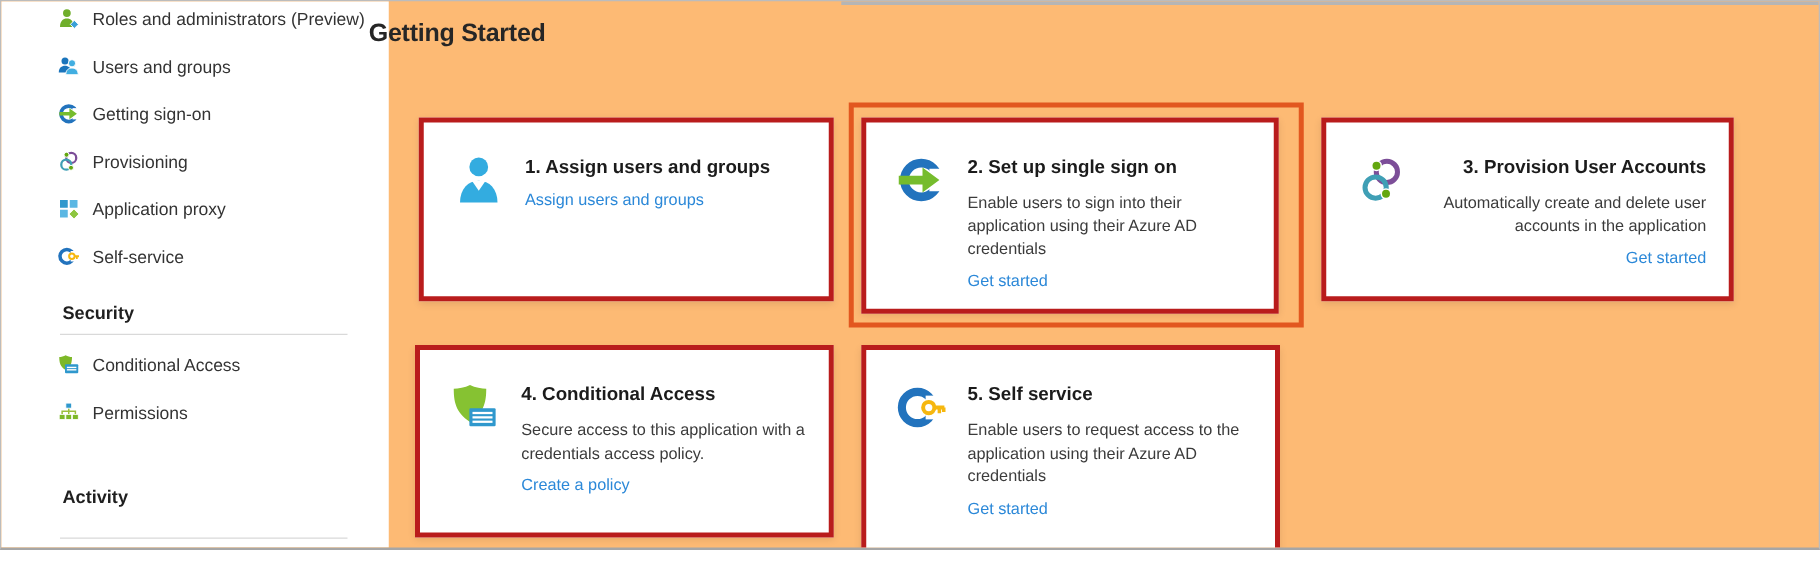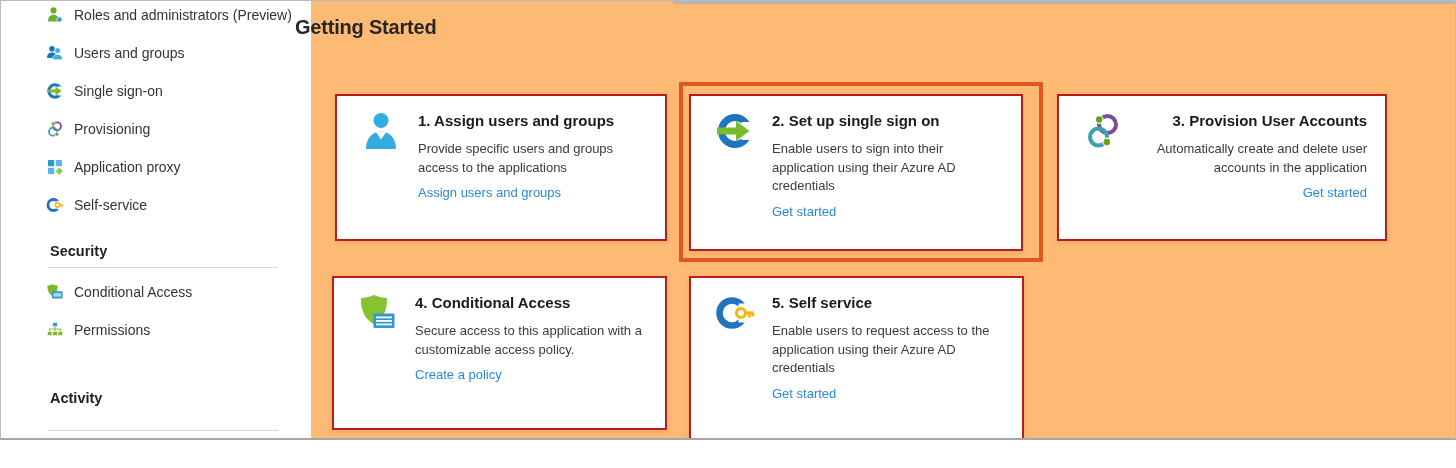--- a/index.html
+++ b/index.html
@@ -14,22 +14,22 @@
   .nav-item { position:absolute; left:45px; height:22px; display:flex; align-items:center; gap:10px; cursor:pointer; white-space:nowrap; }
   .nav-item svg { width:18px; height:18px; flex:0 0 18px; }
   .nav-label { font-size:14px; color:#333; }
   .nav-header { position:absolute; left:49px; font-size:14.5px; font-weight:bold; color:#1f1f1f; }
   .nav-divider { position:absolute; left:47px; width:230px; height:1px; background:#d9d9d9; }
 
   
   .page-title { position:absolute; left:294px; top:15px; font-size:20px; font-weight:bold; color:#262626; letter-spacing:-0.2px; }
 
   .card {
-    position:absolute; background:#fff; border:2px solid #b91c1c; box-sizing:border-box;
-    box-shadow:0 2px 6px rgba(0,0,0,0.10); display:flex; padding:15px 18px 0 24px; gap:17px; z-index:2;
+    position:absolute; background:#fff; border:4px solid #b91c1c; box-sizing:border-box;
+    box-shadow:0 2px 6px rgba(0,0,0,0.10); display:flex; padding:26px 18px 0 24px; gap:17px; z-index:2;
   }
   .card-1 { left:334px; top:93px;  width:332px; height:147px; }
   .card-2 { left:688px; top:93px;  width:334px; height:157px; }
   .card-3 { left:1056px; top:93px; width:330px; height:147px;text-align:right; }
   .card-4 { left:331px; top:275px; width:335px; height:154px; }
   .card-5 { left:688px; top:275px; width:335px; height:174px; }
   .card-icon { width:40px; flex:0 0 40px; }
   .card-icon svg { width:40px; height:40px; }
   .card-title { font-size:15px; font-weight:bold; color:#1b1b1b; line-height:20px; }
   .card-desc { margin-top:9px; font-size:13px; line-height:18.5px; color:#3b3b3b; max-width:242px; }
@@ -66,21 +66,21 @@
       </svg>
       <span class="nav-label">Users and groups</span>
     </div>
 
     <div class="nav-item" style="top:79px">
       <svg viewBox="0 0 18 18">
         <circle cx="9" cy="9" r="6.2" fill="none" stroke="#2273bd" stroke-width="3"></circle>
         <rect x="12" y="4.5" width="6" height="9" fill="#fff"></rect>
         <path d="M1.5 7.6 L9.5 7.6 L9.5 4.6 L15.5 9 L9.5 13.4 L9.5 10.4 L1.5 10.4 Z" fill="#76bc2d"></path>
       </svg>
-      <span class="nav-label">Single sign-on</span>
+      <span class="nav-label">Getting sign-on</span>
     </div>
 
     <div class="nav-item" style="top:117px">
       <svg viewBox="0 0 18 18">
         <circle cx="11" cy="6.3" r="4" fill="none" stroke="#7c4e98" stroke-width="1.8"></circle>
         <circle cx="7" cy="11.7" r="4" fill="none" stroke="#3f9fb5" stroke-width="1.8"></circle>
         <circle cx="7.2" cy="3.8" r="2" fill="#63a70f" stroke="#fff" stroke-width="0.8"></circle>
         <circle cx="10.8" cy="14.2" r="2" fill="#63a70f" stroke="#fff" stroke-width="0.8"></circle>
       </svg>
       <span class="nav-label">Provisioning</span>
@@ -150,21 +150,20 @@
   <div class="card card-1">
     <div class="card-icon">
       <svg viewBox="0 0 40 40">
         <circle cx="20" cy="9.5" r="7.5" fill="#33ace0"></circle>
         <path d="M5 38 C5 27 11.5 20.5 20 20.5 C28.5 20.5 35 27 35 38 Z" fill="#33ace0"></path>
         <path d="M14.5 20.5 L20 28.5 L25.5 20.5 Z" fill="#fff"></path>
       </svg>
     </div>
     <div class="card-body">
       <div class="card-title">1. Assign users and groups</div>
-      <div class="card-desc">Provide specific users and groups access to the applications</div>
       <a class="card-link">Assign users and groups</a>
     </div>
   </div>
 
   <div class="card card-2">
     <div class="card-icon">
       <svg viewBox="0 0 40 40">
         <circle cx="20" cy="20" r="13.5" fill="none" stroke="#2273bd" stroke-width="7"></circle>
         <rect x="26.5" y="11" width="13.5" height="18" fill="#fff"></rect>
         <path d="M2 16.5 L21 16.5 L21 10 L34.5 20 L21 30 L21 23.5 L2 23.5 Z" fill="#76bc2d"></path>
@@ -201,21 +200,21 @@
       <svg viewBox="0 0 40 40">
         <path d="M16 2 C20 4 25.5 5 29 5 C29 14 28 24 16 31.5 C4 24 3 14 3 5 C6.5 5 12 4 16 2 Z" fill="#86c232"></path>
         <rect x="15.5" y="20.5" width="21" height="14.5" rx="1" fill="#2f98cd"></rect>
         <rect x="18" y="23.5" width="16" height="1.8" fill="#fff"></rect>
         <rect x="18" y="27" width="16" height="1.8" fill="#fff"></rect>
         <rect x="18" y="30.5" width="16" height="1.8" fill="#fff"></rect>
       </svg>
     </div>
     <div class="card-body">
       <div class="card-title">4. Conditional Access</div>
-      <div class="card-desc">Secure access to this application with a customizable access policy.</div>
+      <div class="card-desc">Secure access to this application with a credentials access policy.</div>
       <a class="card-link">Create a policy</a>
     </div>
   </div>
 
   <div class="card card-5">
     <div class="card-icon">
       <svg viewBox="0 0 40 40">
         <circle cx="17" cy="20" r="12.5" fill="none" stroke="#2273bd" stroke-width="6.5"></circle>
         <rect x="23.5" y="10.5" width="16.5" height="19" fill="#fff"></rect>
         <circle cx="26" cy="20" r="4.5" fill="#fff" stroke="#f6b70f" stroke-width="3.2"></circle>

